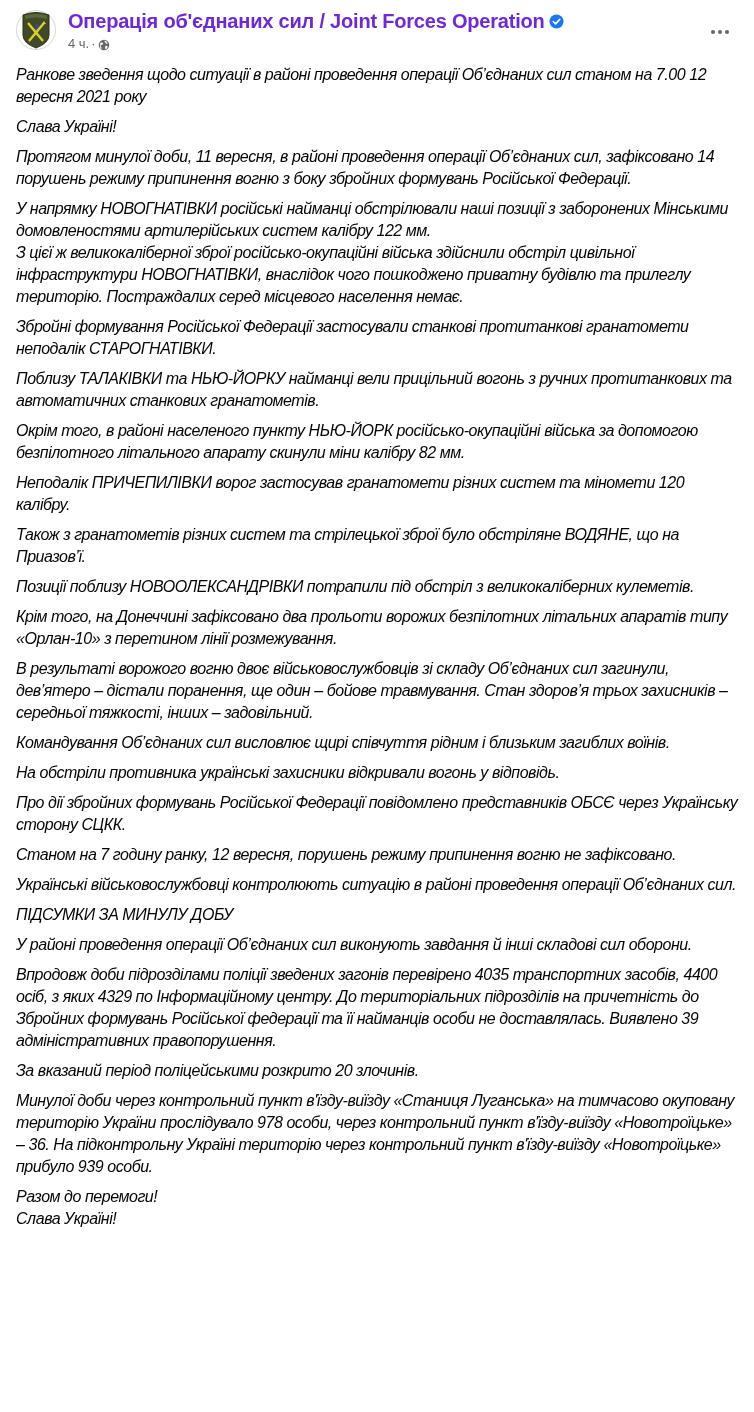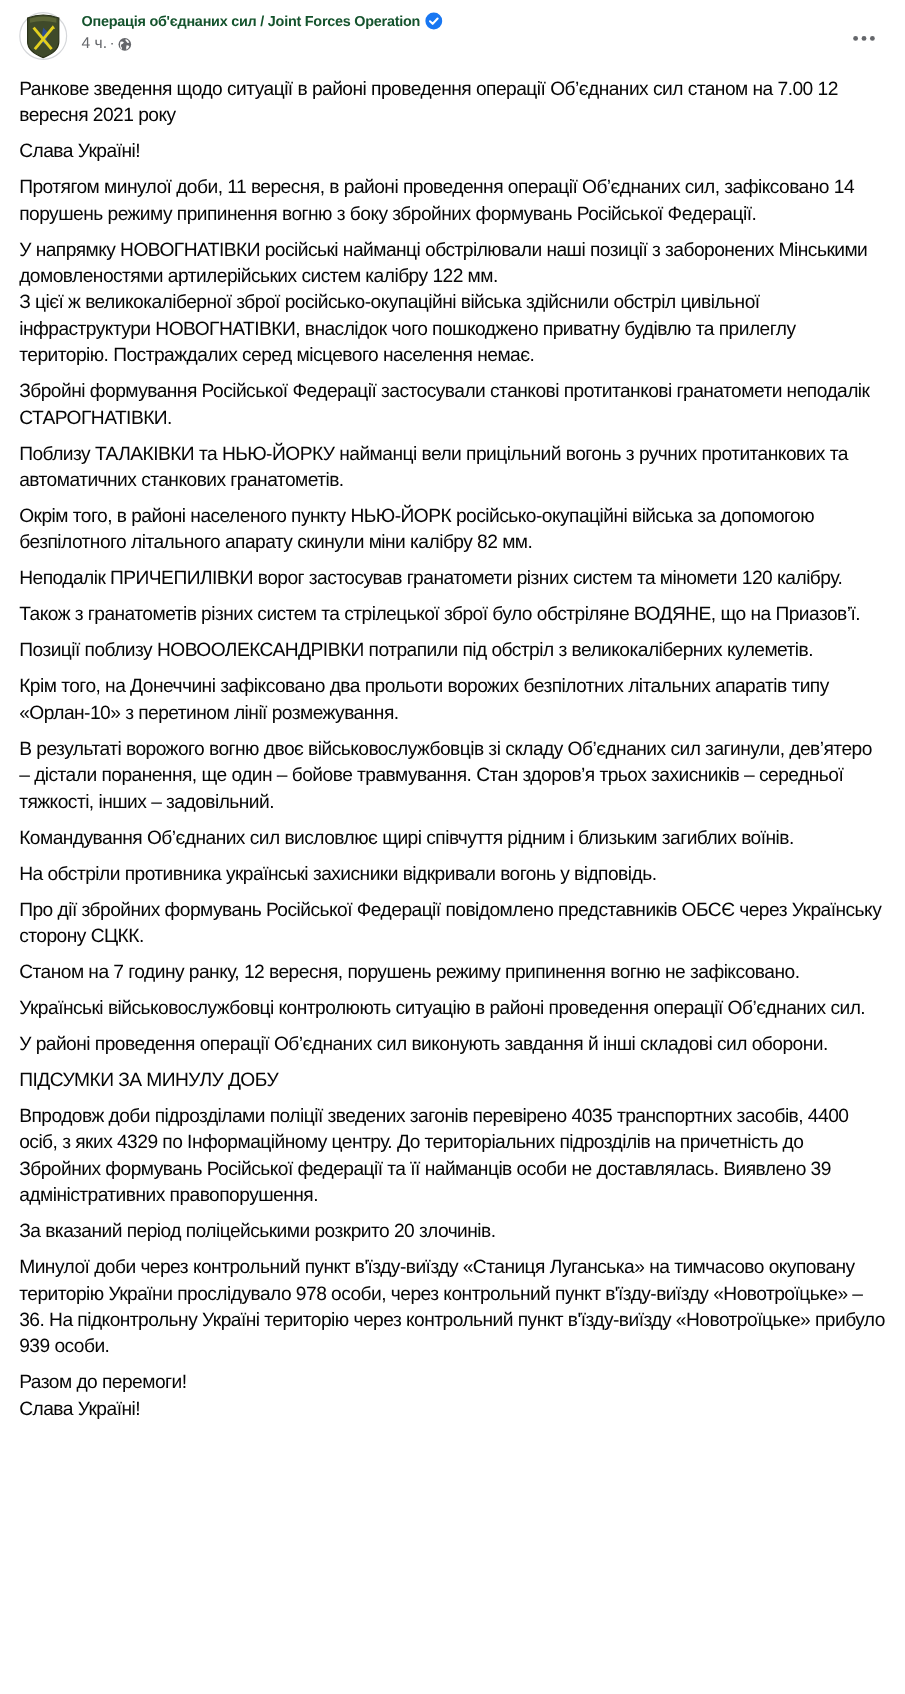--- a/index.html
+++ b/index.html
@@ -40,23 +40,23 @@
     .header-text {
       margin-left: 12px;
       padding-top: 2px;
     }
     .page-name-row {
       display: flex;
       align-items: center;
       gap: 4px;
     }
     .page-name {
-      font-size: 12px;
+      font-size: 20px;
       font-weight: bold;
-      color: #14532d;
+      color: #6d28d9;
       letter-spacing: -0.2px;
       cursor: pointer;
     }
     .verified-icon {
       width: 15px;
       height: 15px;
       display: inline-flex;
     }
     .meta-row {
       display: flex;
@@ -88,20 +88,21 @@
     .post-body {
       padding: 4px 16px 0 16px;
       font-size: 16px;
       line-height: 22px;
       color: #050505;
       letter-spacing: -0.45px;
     }
     .post-body p {
       margin-bottom: 8px;
       white-space: pre-line;
+      font-style: italic;
     }
   </style>
 </head>
 <body>
 
 <div class="post">
   <div class="post-header">
     <div class="avatar">
       <svg viewBox="0 0 32 38">
         <path d="M3 4 Q16 -1 29 4 L29 24 Q29 32 16 37 Q3 32 3 24 Z" fill="#3f4a2a" stroke="#2a3219" stroke-width="1"></path>
@@ -154,21 +155,21 @@
     <p>Неподалік ПРИЧЕПИЛІВКИ ворог застосував гранатомети різних систем та міномети 120 калібру.</p>
     <p>Також з гранатометів різних систем та стрілецької зброї було обстріляне ВОДЯНЕ, що на Приазов’ї.</p>
     <p>Позиції поблизу НОВООЛЕКСАНДРІВКИ потрапили під обстріл з великокаліберних кулеметів.</p>
     <p>Крім того, на Донеччині зафіксовано два прольоти ворожих безпілотних літальних апаратів типу «Орлан-10» з перетином лінії розмежування.</p>
     <p>В результаті ворожого вогню двоє військовослужбовців зі складу Об’єднаних сил загинули, дев’ятеро – дістали поранення, ще один – бойове травмування. Стан  здоров’я трьох захисників – середньої тяжкості, інших – задовільний.</p>
     <p>Командування Об’єднаних сил висловлює щирі співчуття рідним і близьким загиблих воїнів.</p>
     <p>На обстріли противника українські захисники відкривали вогонь у відповідь.</p>
     <p>Про дії збройних формувань Російської Федерації повідомлено представників ОБСЄ через Українську сторону СЦКК.</p>
     <p>Станом на 7 годину ранку, 12 вересня, порушень режиму припинення вогню не зафіксовано.</p>
     <p>Українські військовослужбовці контролюють ситуацію в районі проведення операції Об’єднаних сил.</p>
+    <p>ПІДСУМКИ ЗА МИНУЛУ ДОБУ</p>
     <p>У районі проведення операції Об’єднаних сил виконують завдання й інші складові сил оборони.</p>
-    <p>ПІДСУМКИ ЗА МИНУЛУ ДОБУ</p>
     <p>Впродовж доби підрозділами поліції зведених загонів перевірено 4035 транспортних засобів, 4400 осіб, з яких 4329 по Інформаційному центру. До територіальних підрозділів на причетність до Збройних формувань Російської федерації та її найманців особи не доставлялась. Виявлено 39 адміністративних правопорушення.</p>
     <p>За вказаний період поліцейськими розкрито 20 злочинів.</p>
     <p>Минулої доби через контрольний пункт в'їзду-виїзду «Станиця Луганська» на тимчасово окуповану територію України прослідувало 978 особи, через контрольний пункт в'їзду-виїзду «Новотроїцьке» – 36. На підконтрольну Україні територію через контрольний пункт в'їзду-виїзду «Новотроїцьке» прибуло 939 особи.</p>
     <p>Разом до перемоги!
 Слава Україні!</p>
   </div>
 </div>
 
 </body></html>

